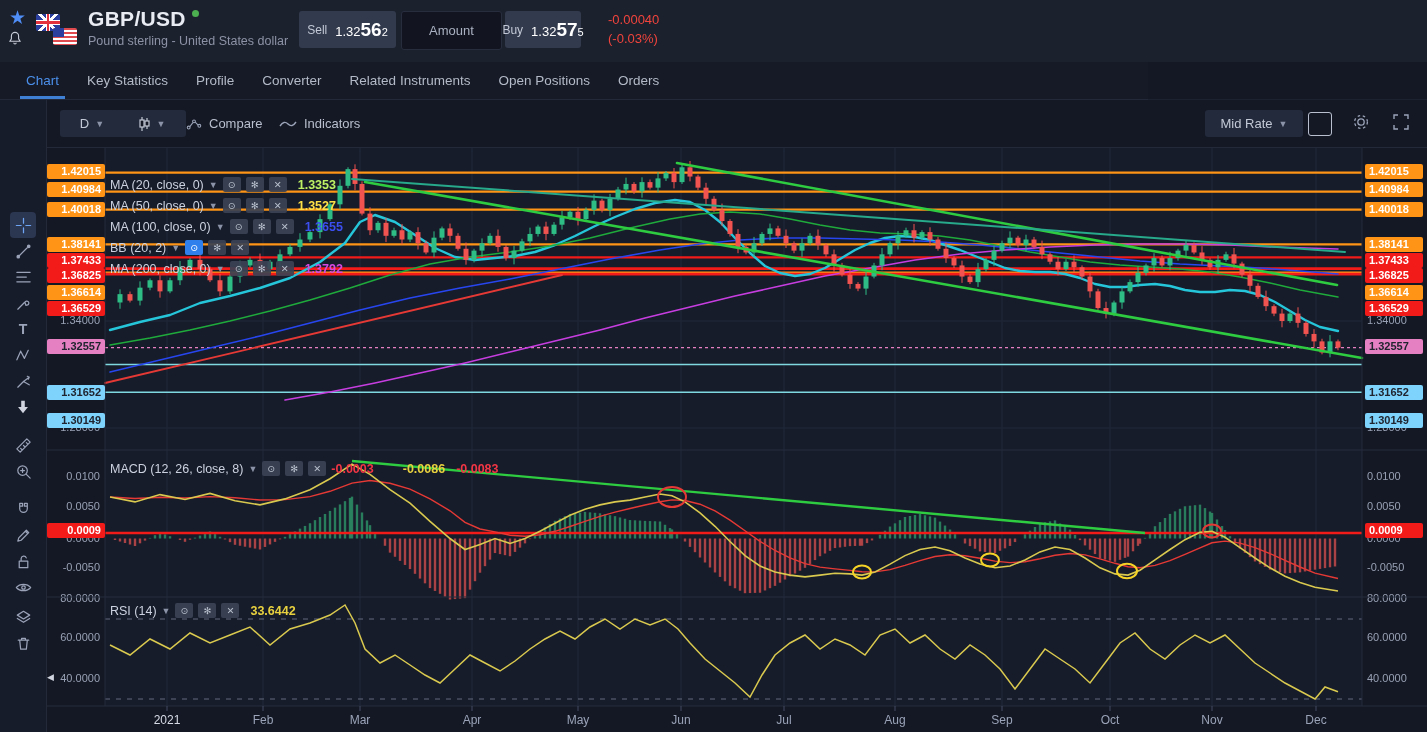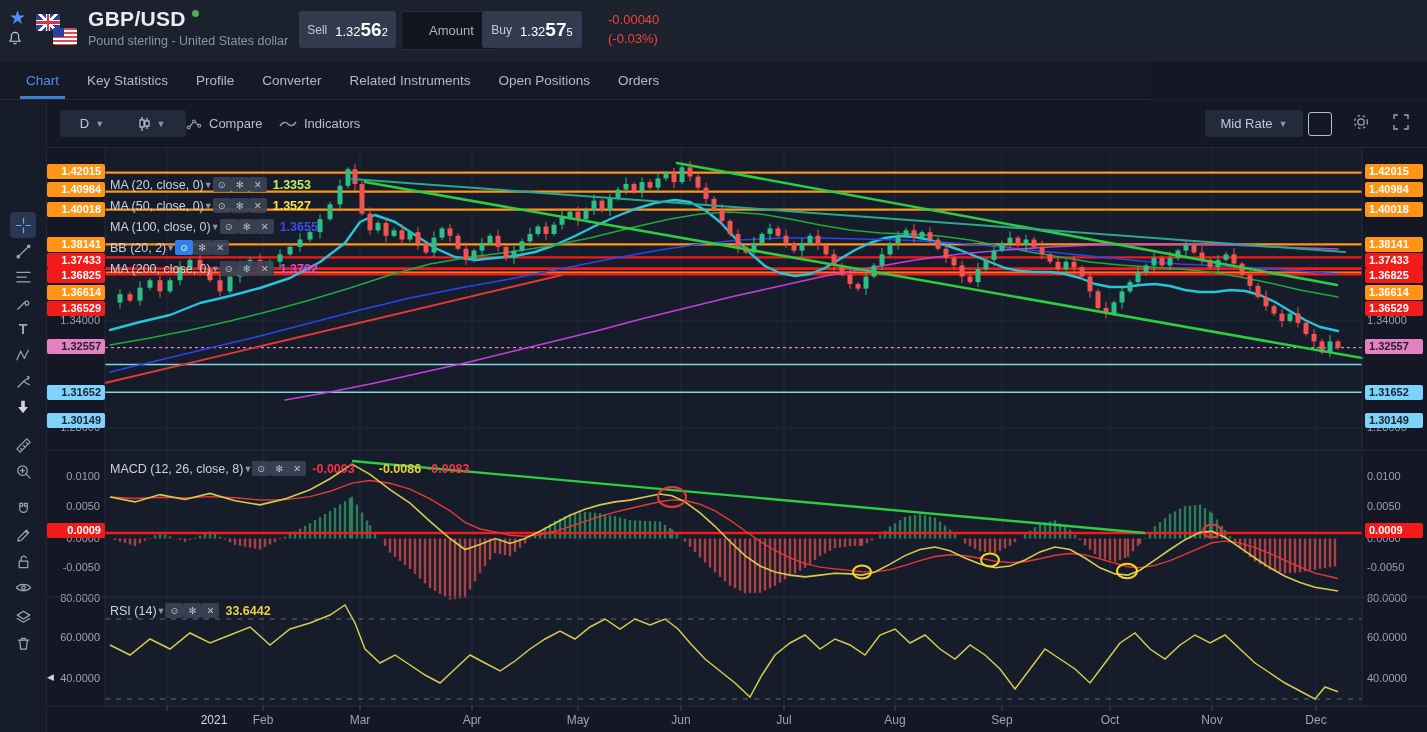--- a/index.html
+++ b/index.html
@@ -19,21 +19,21 @@
     linear-gradient(-45deg, transparent 45%, #fff 45%, #fff 55%, transparent 55%),#2b3f9e;}
   .flag-uk::before{content:'';position:absolute;left:45%;right:45%;top:0;bottom:0;background:#e5333d;}
   .flag-uk::after{content:'';position:absolute;top:42%;bottom:42%;left:0;right:0;background:#e5333d;}
   .flag-us{left:53px;top:28px;z-index:2;background:repeating-linear-gradient(to bottom,#e04b50 0 2px,#fff 2px 4px);}
   .flag-us::before{content:'';position:absolute;left:0;top:0;width:46%;height:53%;background:#2b3f9e;}
   #title{position:absolute;left:88px;top:7px;font-size:21px;font-weight:bold;color:#e9ecf3;letter-spacing:.3px;}
   #gdot{position:absolute;left:192px;top:10px;width:7px;height:7px;border-radius:50%;background:#4caf50;}
   #subtitle{position:absolute;left:88px;top:34px;font-size:12.5px;color:#8d93a5;}
   .tradebox{position:absolute;top:11px;height:37px;border-radius:3px;display:flex;align-items:center;justify-content:center;gap:8px;cursor:pointer;}
   #sellbox{left:299px;width:97px;background:#323a4d;}
-  #buybox{left:482px;width:100px;background:#323a4d;text-align:right;}
+  #buybox{left:505px;width:76px;background:#323a4d;text-align:right;}
   #amountbox{left:401px;width:99px;background:#12151f;border:1px solid #272d3d;color:#aab1c2;font-size:13px;}
   .side-lbl{font-size:12px;color:#c3c9d6;}
   .px{color:#fff;font-size:13px;}
   .px b{font-size:19px;font-weight:bold;}
   .px small{font-size:11px;}
   #change{position:absolute;left:608px;top:10px;font-size:13px;color:#f0443c;line-height:19px;}
   
   #tabbar{left:0;top:62px;width:1148px;height:38px;background:#151a26;border-bottom:1px solid #232939;
     display:flex;align-items:stretch;padding-left:12px;box-sizing:border-box;}
   .tab{display:flex;align-items:center;padding:0 14px;font-size:13.5px;color:#b4bac7;cursor:pointer;position:relative;}
@@ -43,21 +43,21 @@
   #toolbar{left:46px;top:100px;width:1381px;height:47px;background:#141824;border-bottom:1px solid #232939;}
   .tbtn{position:absolute;top:10px;height:27px;background:#232a3b;border-radius:3px;display:flex;align-items:center;
     justify-content:center;gap:6px;color:#c3c9d6;font-size:13px;cursor:pointer;padding:0 9px;}
   .caret{font-size:9px;color:#8b93a8;}
   .tlabel{position:absolute;top:10px;height:27px;display:flex;align-items:center;gap:7px;color:#b9bfce;font-size:13px;cursor:pointer;}
   
   #rail{left:0;top:100px;width:46px;height:632px;background:#171c2b;border-right:1px solid #232939;}
   .ricon{position:absolute;left:10px;width:26px;height:26px;border-radius:4px;display:flex;align-items:center;justify-content:center;cursor:pointer;}
   .ricon.active{background:#2b3651;}
   
-  .leg{position:absolute;display:flex;align-items:center;color:#ccd1df;white-space:nowrap;}
+  .leg{position:absolute;display:flex;align-items:center;gap:5px;color:#ccd1df;white-space:nowrap;}
   .ib{display:inline-flex;width:18px;height:15px;align-items:center;justify-content:center;background:rgba(59,66,84,.92);
       border-radius:2px;color:#b8bfcc;font-size:9.5px;cursor:pointer;}
   .ib.hl{background:#2f80ed;color:#fff;}
   .ind-lbl{font-size:12.5px;}
   .symleg{font-size:13.5px;color:#d6dae5;font-weight:bold;}
   .ohlc{font-size:13.5px;color:#f23645;font-weight:bold;letter-spacing:.2px;}
   .circ-ic{width:15px;height:15px;border:1px solid #8b93a8;border-radius:50%;display:inline-flex;align-items:center;justify-content:center;font-size:8px;color:#8b93a8;}
   .sq-ic{width:13px;height:13px;border:1px solid #8b93a8;border-radius:2px;display:inline-flex;align-items:center;justify-content:center;font-size:9px;color:#8b93a8;}
   
   .chip{position:absolute;font-size:11px;font-weight:bold;height:15px;line-height:15px;border-radius:2px;padding:0 4px;text-align:center;}
@@ -903,21 +903,21 @@
     <div class="tick" style="left:40px;top:532px;width:60px;text-align:right;">0.0000</div>
     <div class="tick" style="left:1367px;top:532px;">0.0000</div>
     <div class="tick" style="left:40px;top:561px;width:60px;text-align:right;">-0.0050</div>
     <div class="tick" style="left:1367px;top:561px;">-0.0050</div>
     <div class="tick" style="left:40px;top:592px;width:60px;text-align:right;">80.0000</div>
     <div class="tick" style="left:1367px;top:592px;">80.0000</div>
     <div class="tick" style="left:40px;top:631px;width:60px;text-align:right;">60.0000</div>
     <div class="tick" style="left:1367px;top:631px;">60.0000</div>
     <div class="tick" style="left:40px;top:672px;width:60px;text-align:right;">40.0000</div>
     <div class="tick" style="left:1367px;top:672px;">40.0000</div>
-    <div class="mon year" style="left:167px;margin-left:47px;">2021</div>
+    <div class="mon year" style="left:167px;">2021</div>
     <div class="mon" style="left:263px;">Feb</div>
     <div class="mon" style="left:360px;">Mar</div>
     <div class="mon" style="left:472px;">Apr</div>
     <div class="mon" style="left:578px;">May</div>
     <div class="mon" style="left:681px;">Jun</div>
     <div class="mon" style="left:784px;">Jul</div>
     <div class="mon" style="left:895px;">Aug</div>
     <div class="mon" style="left:1002px;">Sep</div>
     <div class="mon" style="left:1110px;">Oct</div>
     <div class="mon" style="left:1212px;">Nov</div>
@@ -960,21 +960,21 @@
       <span class="ib">✻</span>
       <span class="ib">✕</span>
       <span style="color: rgb(210, 74, 224); font-size: 12.5px; font-weight: bold; margin-left: 6px;">1.3792</span>
     </div>
     <div class="leg" style="left:110px;top:461px;z-index:2;">
       <span class="ind-lbl">MACD (12, 26, close, 8)</span>
       <span class="caret">▼</span>
       <span class="ib">⊙</span>
       <span class="ib">✻</span>
       <span class="ib">✕</span>
-      <span style="color: rgb(242, 54, 69); font-size: 12.5px; font-weight: bold; margin-left: 6px;">-0.0003</span>
+      <span style="color: rgb(242, 54, 69); font-size: 12.5px; font-weight: bold; ">-0.0003</span>
       <span style="color: rgb(232, 209, 63); font-size: 12.5px; font-weight: bold; margin-left: 24px;">-0.0086</span>
       <span style="color: rgb(242, 54, 69); font-size: 12.5px; font-weight: bold; margin-left: 6px;">-0.0083</span>
     </div>
     <div class="leg" style="left:110px;top:603px;z-index:2;">
       <span class="ind-lbl">RSI (14)</span>
       <span class="caret">▼</span>
       <span class="ib">⊙</span>
       <span class="ib">✻</span>
       <span class="ib">✕</span>
       <span style="color: rgb(232, 209, 63); font-size: 12.5px; font-weight: bold; margin-left: 6px;">33.6442</span>

